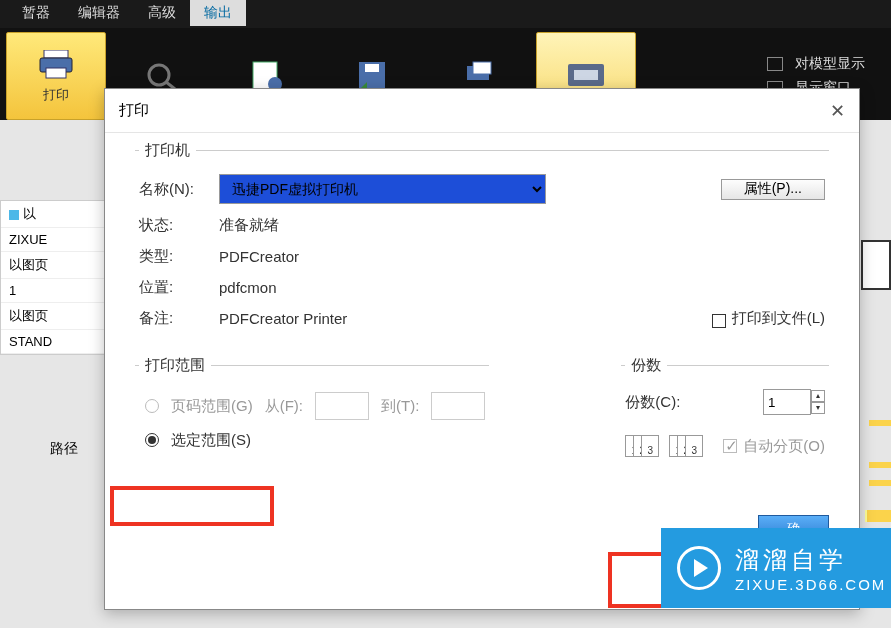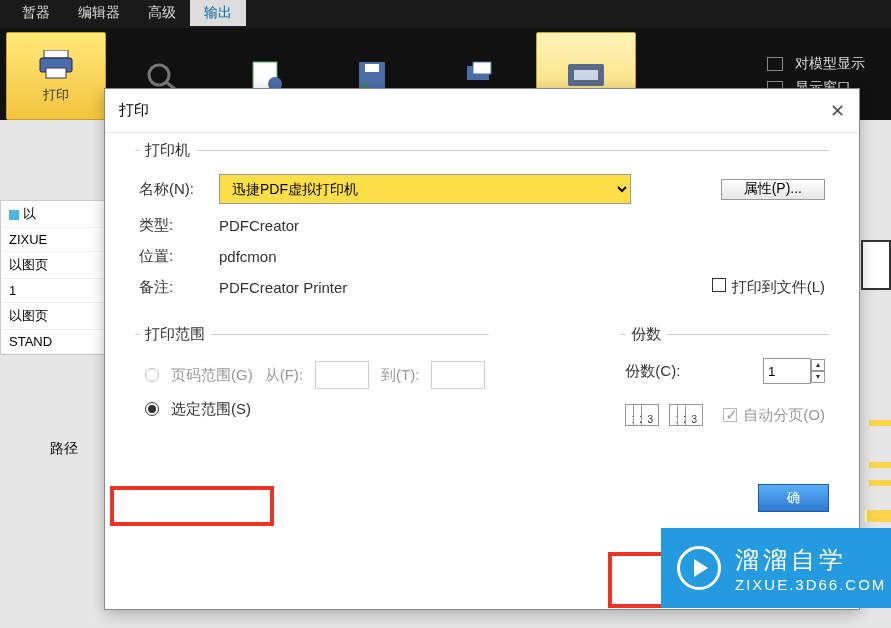--- a/index.html
+++ b/index.html
@@ -37,21 +37,21 @@
     .dlg-close { margin-left: auto; cursor: pointer; font-size: 18px; color: #555; }
     .dlg-body { padding: 8px 30px 12px; font-size: 15px; color: #333; }
 
     fieldset { border: none; border-top: 1px solid #ccc; padding: 14px 4px 10px; margin-bottom: 6px; position: relative; }
     legend { padding: 0 6px; font-size: 15px; color: #333; }
 
     .fld-row { display: flex; align-items: center; margin-bottom: 12px; }
     .fld-row .klab { width: 80px; }
     .fld-row .kval { flex: 1; }
 
-    .sel { height: 30px; width: 412px; border: 1px solid #999; background: #fde047; padding: 0 8px; font-size: 14px; }
+    .sel { height: 30px; width: 327px; border: 1px solid #999; background: #1d4ed8; padding: 0 8px; font-size: 14px; }
     .btn { height: 21px; padding: 0 22px; border: 1px solid #999; background: linear-gradient(#fdfdfd,#e6e6e6); font-size: 14px; cursor: pointer; }
     .btn-primary { background: linear-gradient(#5aaef7,#2b7bd0); border: 1px solid #1f5a9e; color: #fff; padding: 4px 28px; }
 
     .chkbox { width: 14px; height: 14px; border: 1px solid #333; display: inline-block; vertical-align: middle; margin-right: 6px; }
 
     .range-row { display: flex; align-items: center; gap: 12px; height: 34px; padding-left: 6px; }
     .range-row.disabled { color: #999; }
     .range-row input[type=text] { width: 54px; height: 28px; border: 1px solid #999; }
     .range-row.disabled input[type=text] { border-color: #ccc; }
     .radio { width: 14px; height: 14px; border: 1px solid #333; border-radius: 50%; display: inline-flex; align-items: center; justify-content: center; }
@@ -181,31 +181,35 @@
       <legend>打印机</legend>
       <div class="fld-row">
         <span class="klab">名称(N):</span>
         <select class="sel">
           <option>迅捷PDF虚拟打印机</option>
         </select>
         <span style="flex:1"></span>
         <button class="btn">属性(P)...</button>
       </div>
       <div class="fld-row">
+          <span class="klab">状态:</span>
+          <span class="kval">准备就绪</span>
+        </div>
+      <div class="fld-row">
           <span class="klab">类型:</span>
           <span class="kval">PDFCreator</span>
         </div>
       <div class="fld-row">
           <span class="klab">位置:</span>
           <span class="kval">pdfcmon</span>
         </div>
       <div class="fld-row">
         <span class="klab">备注:</span>
         <span class="kval">PDFCreator Printer</span>
-        <span style="display:flex; align-items:flex-start;">
+        <span style="display:flex; align-items:flex-end;">
             <span class="chkbox"></span>
             <span>打印到文件(L)</span>
           </span>
       </div>
     </fieldset>
 
     <div class="copies-group">
       <fieldset>
         <legend>打印范围</legend>
         <div class="range-row disabled">

